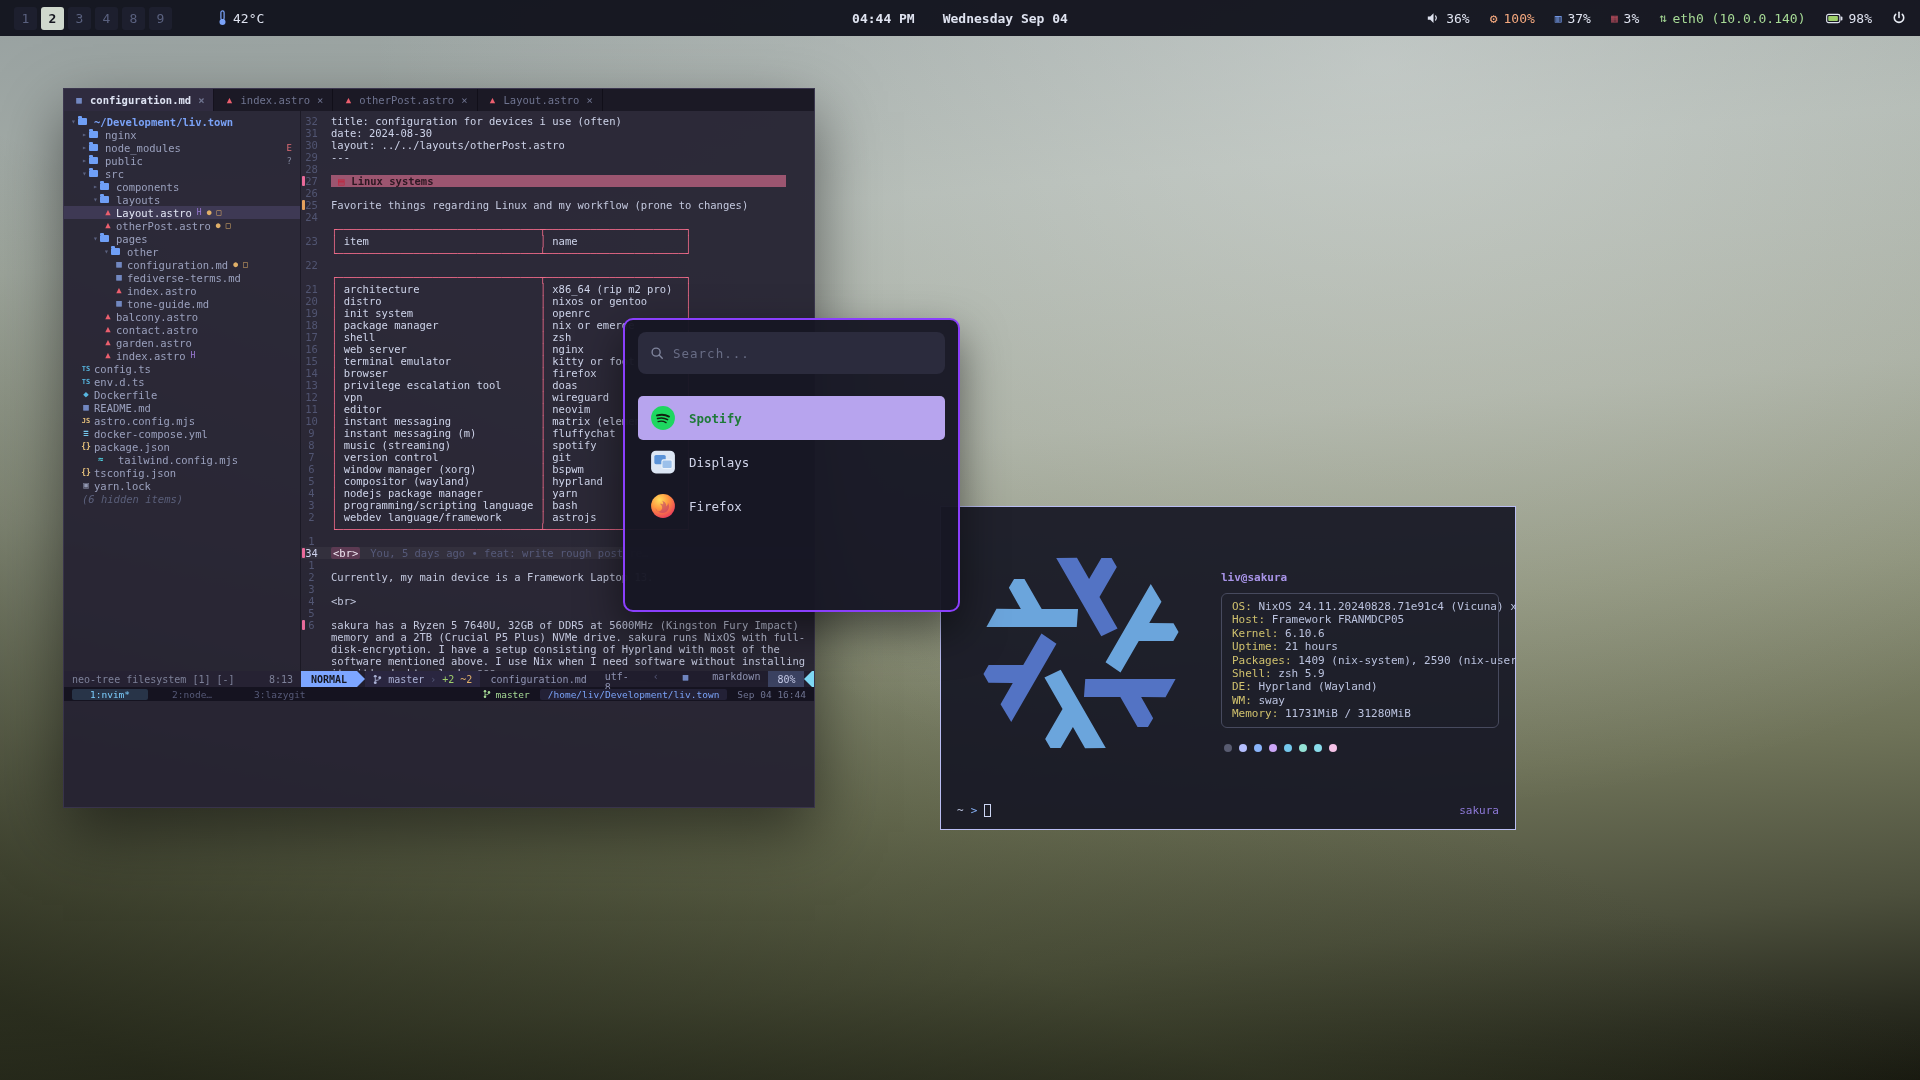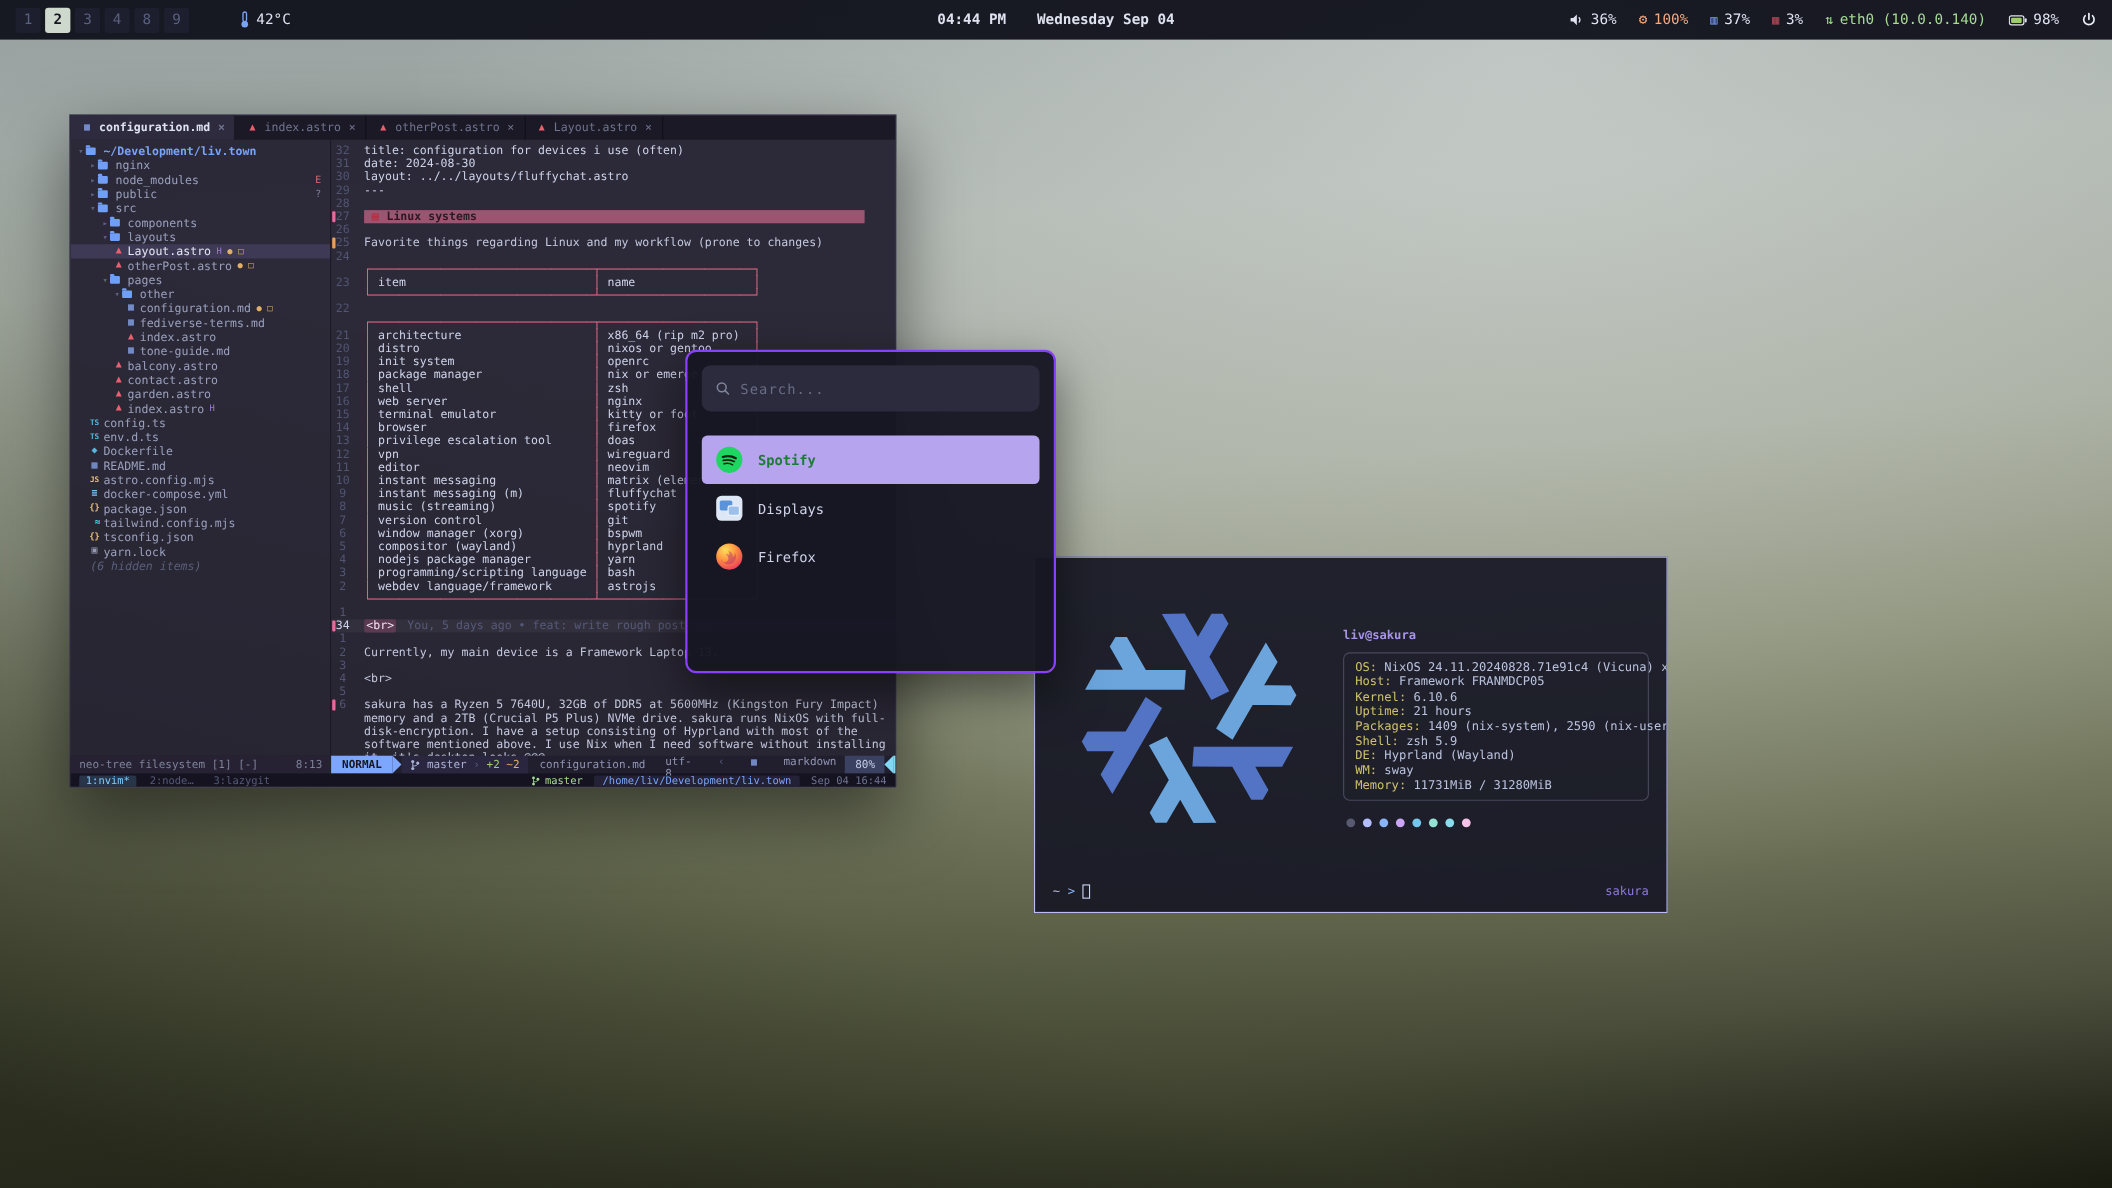--- a/index.html
+++ b/index.html
@@ -15,21 +15,21 @@
   .tb-left,.tb-right{display:flex;align-items:center}
   .ws-group{display:flex;align-items:center;gap:4px;margin-right:26px}
   .ws{width:23px;height:23px;display:flex;align-items:center;justify-content:center;border-radius:3px;background:#1d1f2e;color:#5a617f;cursor:default}
   .ws.active{background:#cfd8cd;color:#14151f;font-weight:bold}
   .module{display:flex;align-items:center;gap:6px;margin-left:20px;white-space:nowrap}
   .tb-center{position:absolute;left:50%;transform:translateX(-50%);display:flex;gap:28px;font-weight:bold}
   .val-orange{color:#f5a97f}.val-green{color:#a6da95}
   .mi{display:flex;align-items:center}
 
   
-  .editor{position:absolute;left:63px;top:104px;width:752px;height:612px;background:rgba(37,34,49,.95);
+  .editor{position:absolute;left:63px;top:88px;width:752px;height:720px;background:rgba(37,34,49,.95);
     box-shadow:0 24px 60px rgba(0,0,0,.5);z-index:3;overflow:hidden;font-size:10.5px;border:1px solid rgba(90,80,120,.35)}
   .tabbar{height:22px;display:flex;background:rgba(26,24,36,.92);color:#6f7490;align-items:stretch}
   .tab{display:flex;align-items:center;gap:5px;padding:0 9px;border-right:1px solid rgba(15,13,22,.8)}
   .tab.active{background:rgba(64,58,86,.55);color:#dde2f2;font-weight:bold}
   .tclose::before{content:"×";color:#6f7490;margin-left:2px}
   .fi{display:inline-block;width:12px;text-align:center;font-size:9px;line-height:1;font-weight:bold}
   .fi.md::before{content:"▦";color:#86a3e8}
   .fi.astro::before{content:"▲";color:#ec5f6e}
   .fi.ts::before{content:"TS";color:#57b6e0;font-size:7px}
   .fi.js::before{content:"JS";color:#e5c07b;font-size:7px}
@@ -79,21 +79,21 @@
   .add{color:#9ece6a}.chg{color:#e0af68}
   .sl-file{display:flex;align-items:center;padding:0 10px;flex:1}
   .sl-right{display:flex;gap:24px;padding:0 8px}
   .sl-right .sep::before{content:"‹";color:#565a7a}
   .fticon::before{content:"▦";color:#86a3e8;font-size:9px}
   .sl-pct{background:#3b4261;color:#c6cbe8;display:flex;align-items:center;padding:0 9px}
   .sl-arrow2{width:0;height:0;border-top:8px solid transparent;border-bottom:8px solid transparent;border-right:8px solid #7fd9f5}
   .sl-pos{background:#7fd9f5;color:#16161e;font-weight:bold;display:flex;align-items:center;padding:0 10px}
 
   .tmuxbar{height:14px;background:#151320;display:flex;align-items:center;font-size:9.5px;color:#565a78;padding:0 8px;gap:9px}
-  .tw{padding:0 6px;border-radius:2px}
+  .tw{padding:0 18px;border-radius:2px}
   .tw.active{background:rgba(125,207,255,.18);color:#7dcfff}
   .tmux-right{margin-left:auto;display:flex;align-items:center;gap:10px}
   .tmx-branch{display:flex;align-items:center;gap:4px;color:#a6da95}
   .tmx-path{background:#232136;color:#7aa2f7;padding:0 8px;border-radius:2px}
   .tmx-date{color:#6e7391}
 
   
   .launcher{position:absolute;left:623px;top:318px;width:337px;height:294px;background:rgba(23,23,36,.97);
     border:2px solid #8a3ffc;border-radius:10px;padding:12px 13px;overflow:hidden;z-index:10;box-shadow:0 18px 44px rgba(0,0,0,.5)}
   .search{height:42px;background:#2b2b3d;border-radius:8px;display:flex;align-items:center;gap:9px;padding:0 12px;margin-bottom:22px}
@@ -359,21 +359,21 @@
             <span class="tlabel">yarn.lock</span>
           </div>
           <div class="trow dim" style="padding-left: 16px;">
             <span class="tlabel">(6 hidden items)</span>
           </div>
         </aside>
       <div class="buffer">
         <div>
             <div class="bline"><span class="gut">32</span><span class="btext fm">title: configuration for devices i use (often)</span></div>
             <div class="bline"><span class="gut">31</span><span class="btext fm">date: 2024-08-30</span></div>
-            <div class="bline"><span class="gut">30</span><span class="btext fm">layout: ../../layouts/fluffychat.astro</span></div>
+            <div class="bline"><span class="gut">30</span><span class="btext fm">layout: ../../layouts/otherPost.astro</span></div>
             <div class="bline"><span class="gut">29</span><span class="btext fm">---</span></div>
             <div class="bline"><span class="gut">28</span><span class="btext"></span></div>
             <div class="bline"><span class="gmark pink"></span><span class="gut">27</span><span class="btext"><span class="heading-bar"><span class="hicon"></span><span>Linux systems</span></span></span></div>
             <div class="bline"><span class="gut">26</span><span class="btext"></span></div>
             <div class="bline"><span class="gmark orange"></span><span class="gut">25</span><span class="btext">Favorite things regarding Linux and my workflow (prone to changes)</span></div>
             <div class="bline"><span class="gut">24</span><span class="btext"></span></div>
             <div class="bline"><span class="gut"></span><span class="btext pink">┌────────────────────────────────┬──────────────────────┐</span></div>
             <div class="bline"><span class="gut">23</span><span class="btext"><span class="pink">│ </span><span class="tcell">item                           </span><span class="pink">│ </span><span class="tcell">name                 </span><span class="pink">│</span></span></div>
             <div class="bline"><span class="gut"></span><span class="btext pink">└────────────────────────────────┴──────────────────────┘</span></div>
             <div class="bline"><span class="gut">22</span><span class="btext"></span></div>

